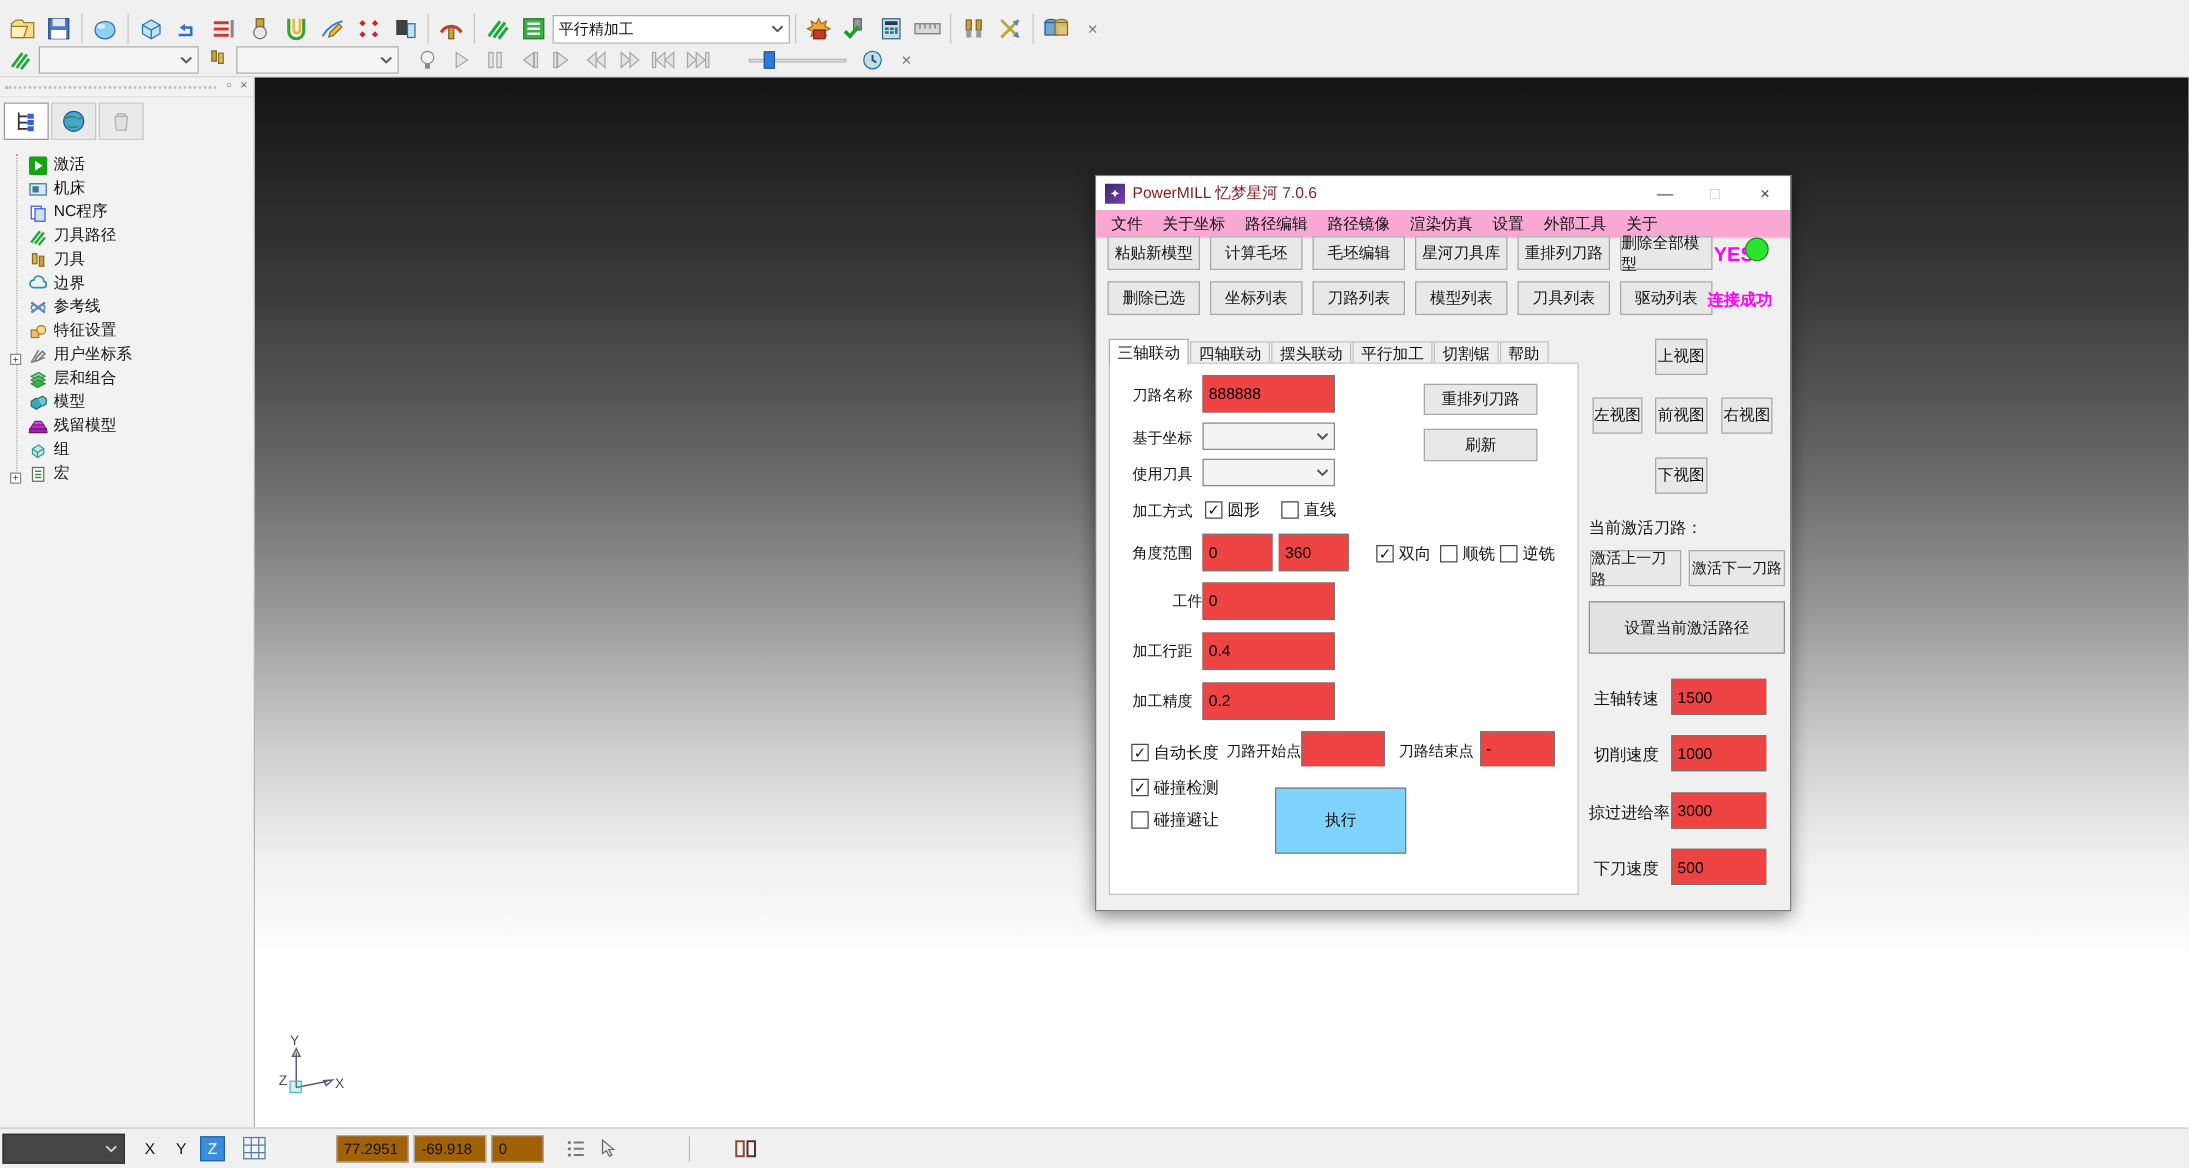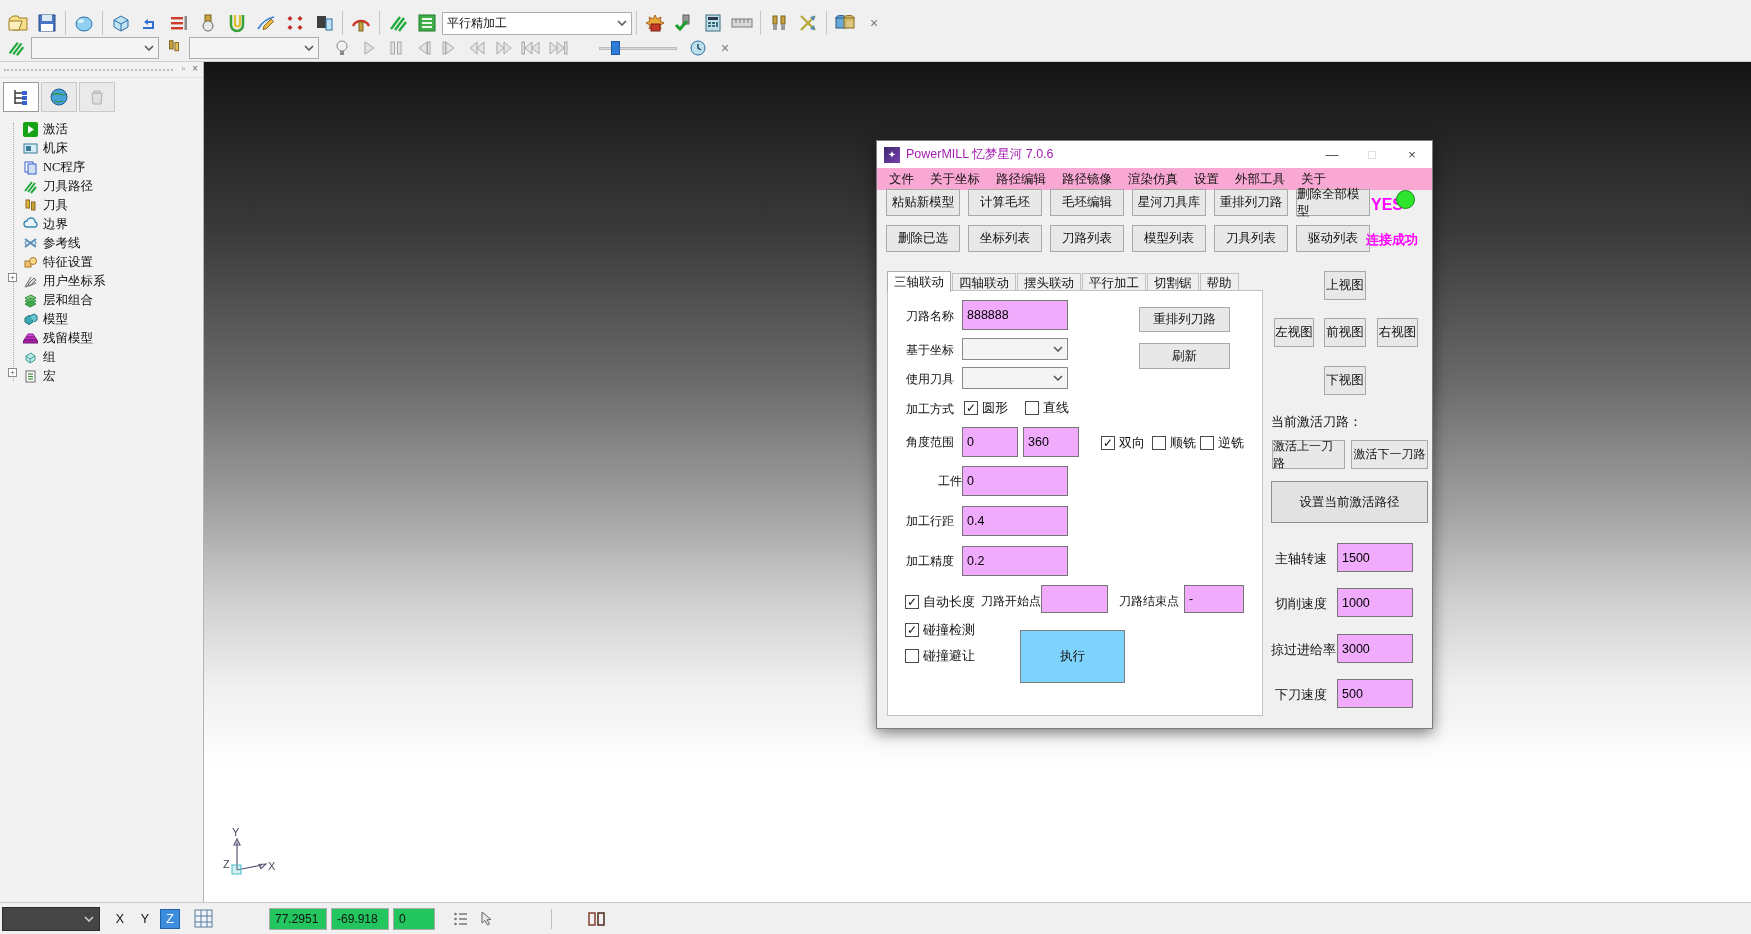--- a/index.html
+++ b/index.html
@@ -27,73 +27,73 @@
   
   #leftpanel{position:absolute;left:0;top:62px;width:204px;height:840px;background:#f2f2f2;border-right:1px solid #b5b5b5;}
   .lp-grip{height:16px;position:relative;border-bottom:1px solid #e2e2e2;}
   .lp-grip .dots{position:absolute;left:4px;right:30px;top:7px;border-top:2px dotted #bdbdbd;}
   .lp-grip .mini{position:absolute;top:1px;font-size:10px;color:#666;}
   .lp-tabs{display:flex;gap:2px;padding:4px 3px 3px 3px;}
   .lp-tab{width:36px;height:30px;border:1px solid #c9c9c9;background:#eaeaea;display:flex;align-items:center;justify-content:center;}
   .lp-tab.active{background:#fff;border-color:#9a9a9a;}
   .tree{position:relative;padding:6px 0 0 6px;}
   .tree:before{content:"";position:absolute;left:13px;top:8px;bottom:6px;border-left:1px dotted #a8a8a8;}
-  .tree-item{height:19px;display:flex;align-items:flex-start;gap:5px;padding-left:16px;position:relative;font-size:12.5px;white-space:nowrap;font-family:Liberation Serif, serif;}
+  .tree-item{height:19px;display:flex;align-items:flex-end;gap:5px;padding-left:16px;position:relative;font-size:12.5px;white-space:nowrap;}
   .tree-item .exp{position:absolute;left:2px;width:9px;height:9px;border:1px solid #8a8a8a;background:#fff;font-size:8px;line-height:7px;text-align:center;color:#333;}
   .ti{width:16px;height:16px;display:inline-flex;align-items:center;justify-content:center;flex:0 0 16px;}
   .ti svg{width:15px;height:15px;}
 
   
   #canvas{position:absolute;left:204px;top:62px;width:1547px;height:840px;
     background:linear-gradient(180deg,#141414 0%,#232323 8%,#3a3a3a 20%,#6a6a6a 38%,#9d9d9d 52%,#cfcfcf 64%,#efefef 74%,#ffffff 84%);}
   .triad{position:absolute;left:18px;top:762px;}
   .triad text{font-size:11px;fill:#4a4a5e;}
   .triad line,.triad path{stroke:#5a5a78;stroke-width:1.2;fill:none;}
   .triad rect{fill:rgba(80,200,200,.25);stroke:#49b7c7;stroke-width:1;}
 
   
   #dialog{position:absolute;left:876px;top:140px;width:557px;height:589px;background:#f0f0f0;border:1px solid #7d7d7d;box-shadow:0 4px 14px rgba(0,0,0,.5);}
   .dlg-title{height:27px;background:#fff;display:flex;align-items:center;padding-left:7px;gap:6px;}
   .dlg-ico{width:16px;height:16px;background:linear-gradient(135deg,#3b2a6e,#7a3fb0);display:flex;align-items:center;justify-content:center;color:#fff;font-size:10px;}
-  .dlg-title .txt{font-size:12.5px;color:#a21caf;}
+  .dlg-title .txt{font-size:12.5px;color:#7f1d1d;}
   .dlg-ctl{margin-left:auto;display:flex;height:27px;}
   .dlg-ctl div{width:40px;display:flex;align-items:center;justify-content:center;font-size:13px;color:#444;}
   .dlg-ctl .max{color:#c9c9c9;}
   .dlg-menu{height:23px;background:#f9a8d4;display:flex;align-items:center;padding-left:4px;border-bottom:1px solid #ececec;}
   .dlg-menu div{padding:0 8px;font-size:12.5px;}
   .btn{background:#e8e8e8;border:1px solid #a9a9a9;display:flex;align-items:center;justify-content:center;font-size:12.5px;cursor:default;}
   .actrow{position:absolute;left:9px;display:flex;gap:8px;}
   .actrow .btn{width:74px;height:27px;}
   .magenta{color:#ff00ff;font-weight:bold;}
   #yes-flag{position:absolute;left:494px;top:55px;font-size:16px;}
   #green-dot{position:absolute;left:519px;top:49px;width:19px;height:19px;border-radius:50%;background:#2ee52e;border:1px solid #1a8a1a;}
   #conn-status{position:absolute;left:489px;top:90px;font-size:13px;}
 
   .tabs{position:absolute;left:10px;top:130px;display:flex;align-items:flex-end;}
   .tab{height:19px;padding:0 6px;border:1px solid #c2c2c2;border-bottom:none;background:#efefef;display:flex;align-items:center;font-size:12.5px;margin-right:1px;}
   .tab.active{background:#fff;height:21px;position:relative;z-index:2;border-color:#adadad;}
   .tab-panel{position:absolute;left:10px;top:149px;width:376px;height:426px;background:#fff;border:1px solid #c2c2c2;}
 
   .flabel{position:absolute;font-size:12px;white-space:nowrap;}
-  .tin{position:absolute;border:1px solid #767676;background:#f0abfc;font-size:12.5px;padding:0 4px;font-family:"Liberation Sans",sans-serif;}
+  .tin{position:absolute;border:1px solid #767676;background:#ef4444;font-size:12.5px;padding:0 4px;font-family:"Liberation Sans",sans-serif;}
   .fcombo{position:absolute;width:106px;height:22px;}
   .cb{position:absolute;display:flex;align-items:center;gap:4px;font-size:13px;white-space:nowrap;}
   .cb .box{width:14px;height:14px;border:1px solid #4a4a4a;background:#fff;display:flex;align-items:center;justify-content:center;font-size:12px;line-height:1;color:#111;}
   .pbtn{position:absolute;}
 
   .rlabel{position:absolute;font-size:13px;white-space:nowrap;}
   .rin{position:absolute;width:76px;height:29px;}
 
   
   #statusbar{position:absolute;left:0;bottom:0;width:100%;height:32px;background:#f0f0f0;border-top:1px solid #c9c9c9;display:flex;align-items:center;}
   .sb-combo{margin-left:2px;width:98px;height:24px;background:#454545;border:1px solid #2e2e2e;display:flex;align-items:center;padding:0 5px;}
   .sb-combo svg{stroke:#cfcfcf;margin-left:auto;}
   .axisbtn{width:20px;height:20px;display:flex;align-items:center;justify-content:center;font-size:12.5px;margin-left:5px;border:1px solid transparent;}
   .axisbtn.active{background:#3c8dde;color:#fff;border-color:#1f62a8;}
-  .sb-val{height:22px;background:#22c55e;border:1px solid #ababab;font-size:12px;display:flex;align-items:center;padding:0 5px;margin-right:4px;}
+  .sb-val{height:22px;background:#a16207;border:1px solid #ababab;font-size:12px;display:flex;align-items:center;padding:0 5px;margin-right:4px;}
   .sb-sep{width:1px;height:20px;background:#c0c0c0;margin:0 8px;}
   .sb-ico{display:flex;align-items:center;justify-content:center;}
 </style>
 </head>
 <body>
 
 <div class="screen">
 
   <div id="toolbar1" class="toolbar">
     <div class="tbtn">

